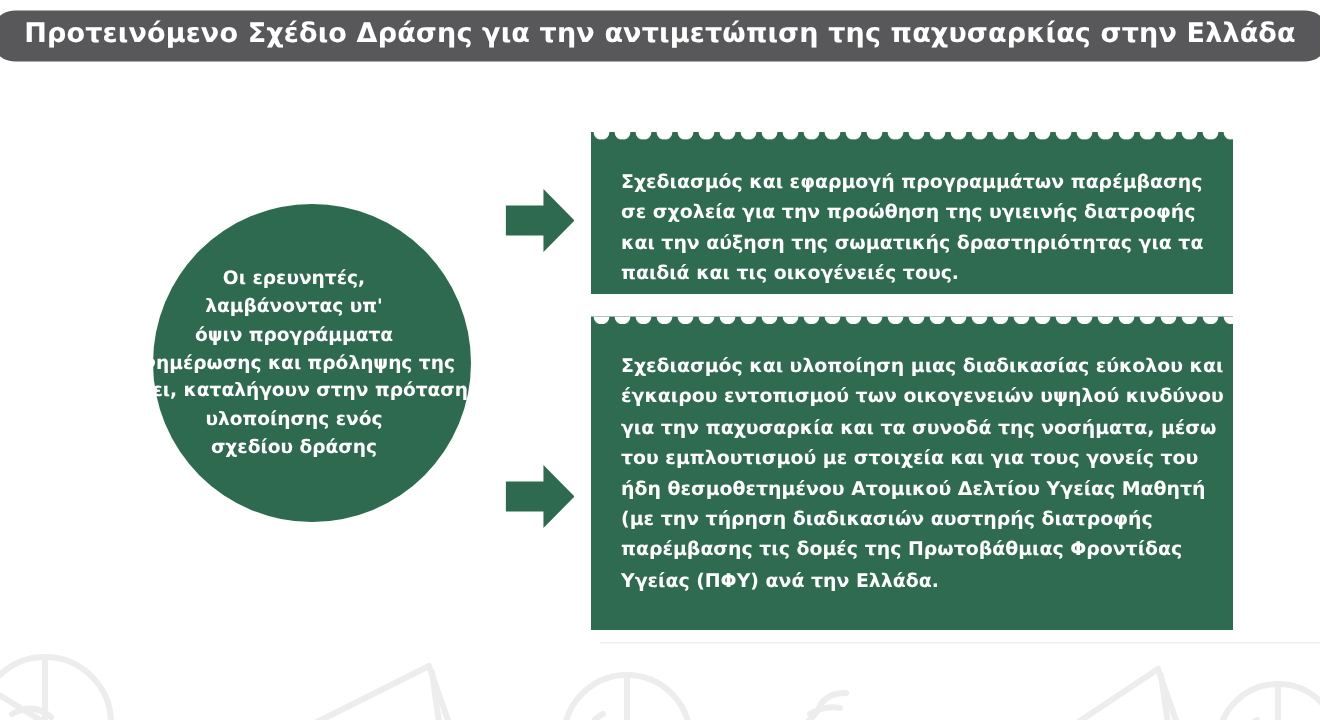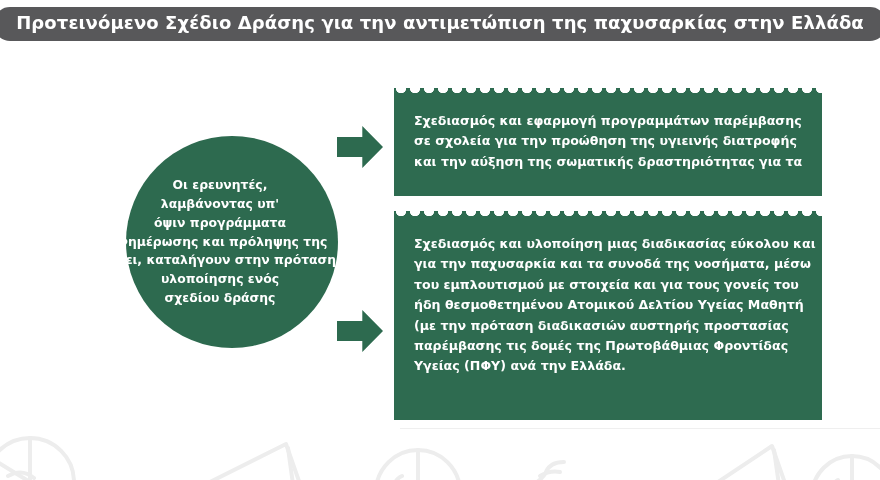--- a/index.html
+++ b/index.html
@@ -41,21 +41,21 @@
     font-size: 18px;
     font-weight: bold;
     letter-spacing: 0.1px;
     white-space: nowrap;
     line-height: 1.15;
   }
 
   
   .circle {
     position: absolute;
-    left: 126px;
+    left: 102px;
     top: 136px;
     width: 212px;
     height: 212px;
     border-radius: 50%;
     background: #2d6a4f;
     color: #ffffff;
     display: flex;
     align-items: center;
     justify-content: center;
     text-align: center;
@@ -156,31 +156,33 @@
 
 <div class="arrow arrow-1"></div>
 <div class="arrow arrow-2"></div>
 
 <div class="box-notch box-1-notch"></div>
 <div class="box box-1">
   <div class="box-text">
     <span>Σχεδιασμός και εφαρμογή προγραμμάτων παρέμβασης</span>
     <span>σε σχολεία για την προώθηση της υγιεινής διατροφής</span>
     <span>και την αύξηση της σωματικής δραστηριότητας για τα</span>
+    <span>παιδιά και τις οικογένειές τους.</span>
   </div>
 </div>
 
 <div class="box-notch box-2-notch"></div>
 <div class="box box-2">
   <div class="box-text">
     <span>Σχεδιασμός και υλοποίηση μιας διαδικασίας εύκολου και</span>
+    <span>έγκαιρου εντοπισμού των οικογενειών υψηλού κινδύνου</span>
     <span>για την παχυσαρκία και τα συνοδά της νοσήματα, μέσω</span>
     <span>του εμπλουτισμού με στοιχεία και για τους γονείς του</span>
     <span>ήδη θεσμοθετημένου Ατομικού Δελτίου Υγείας Μαθητή</span>
-    <span>(με την πρόταση διαδικασιών αυστηρής προστασίας</span>
+    <span>(με την τήρηση διαδικασιών αυστηρής διατροφής</span>
     <span>παρέμβασης τις δομές της Πρωτοβάθμιας Φροντίδας</span>
     <span>Υγείας (ΠΦΥ) ανά την Ελλάδα.</span>
   </div>
 </div>
 
 <div class="hairline"></div>
 
 <div class="watermark">
   <svg width="880" height="60" viewBox="0 0 880 60" fill="none" stroke="#ededed" stroke-width="4" stroke-linecap="round" stroke-linejoin="round">
     <g>

